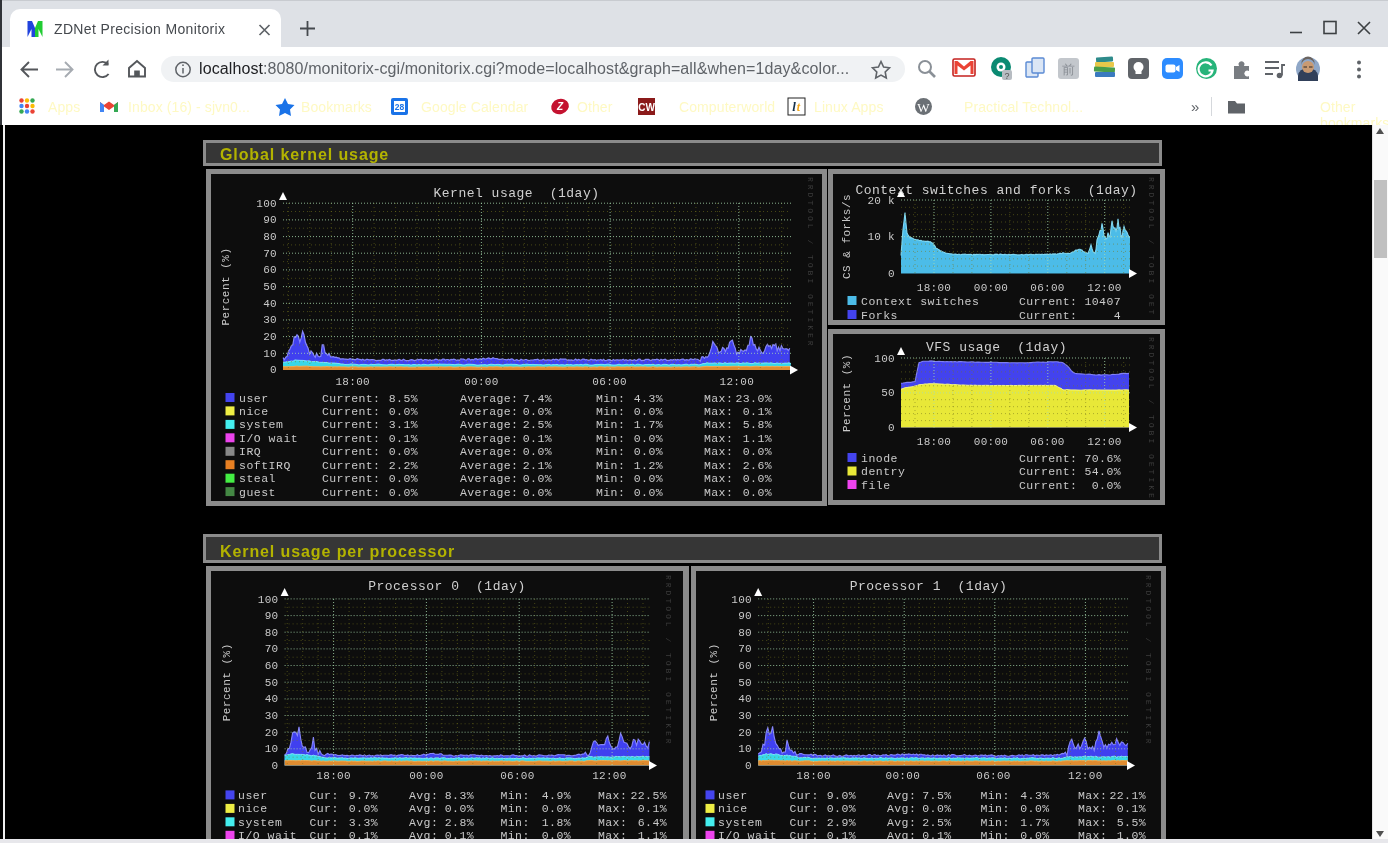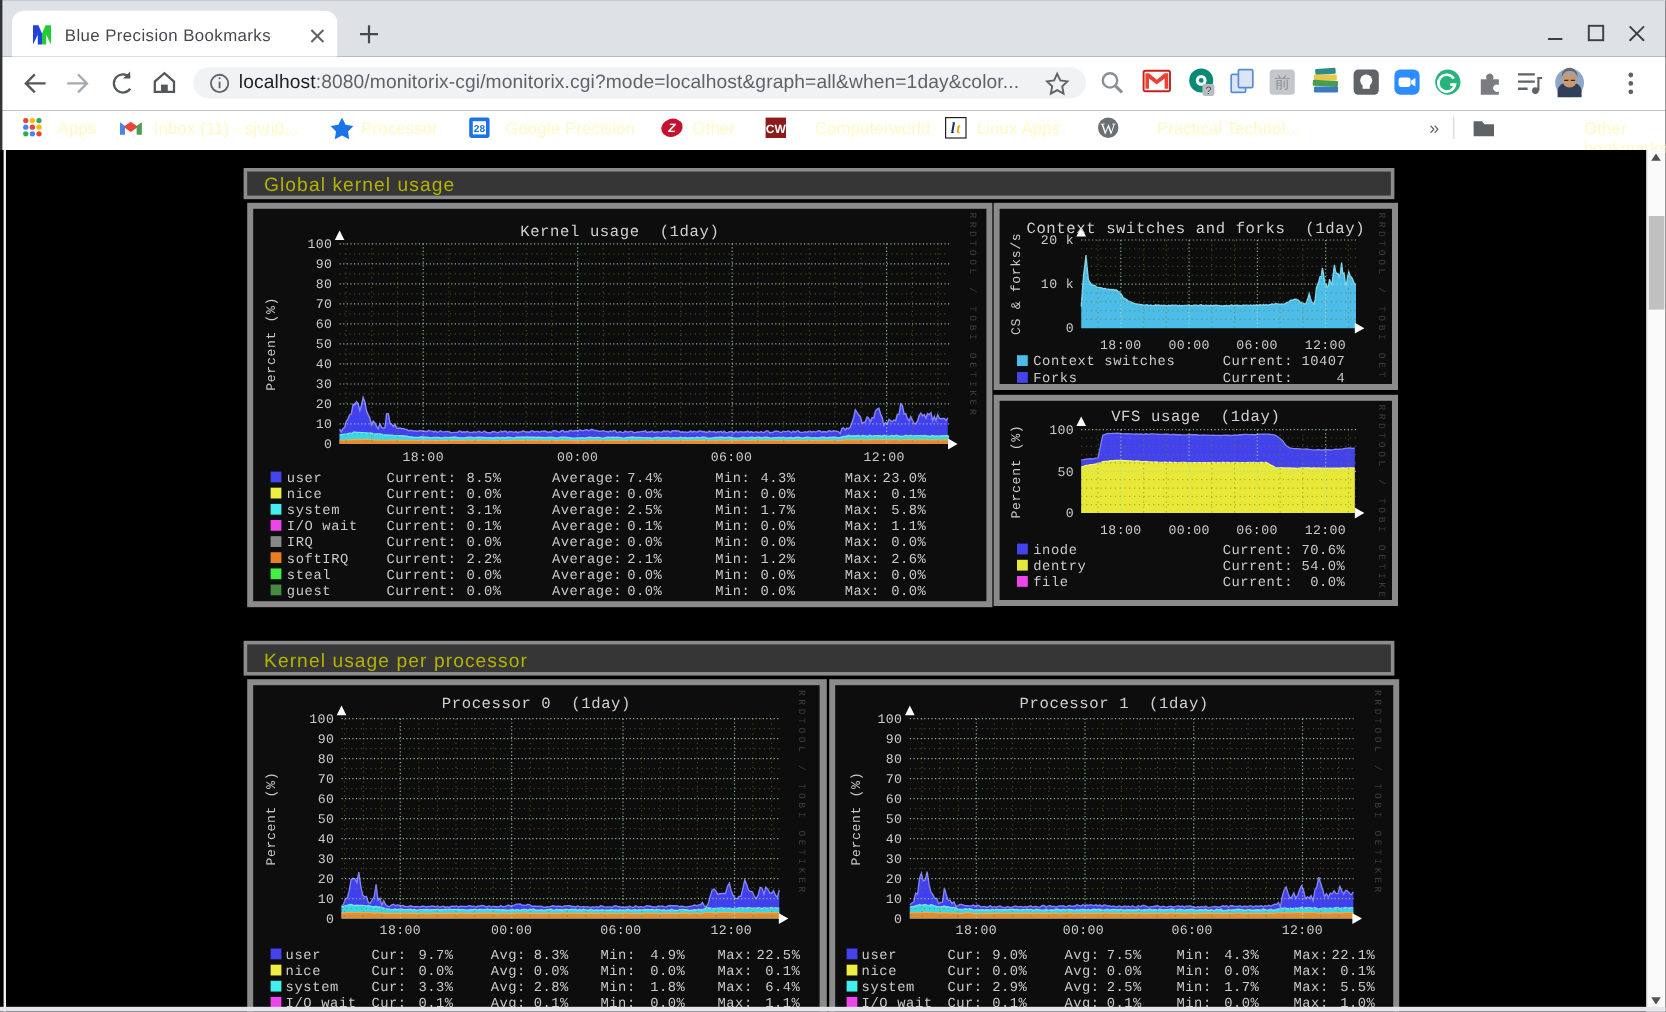--- a/index.html
+++ b/index.html
@@ -10,35 +10,35 @@
 #omni{position:absolute;left:161px;top:56px;width:744px;height:26px;background:#f0f2f4;border-radius:13px}
 #url{position:absolute;left:199px;top:60px;font-size:16px;white-space:nowrap;color:#202124;letter-spacing:0.1px}
 #url .p{color:#5f6368}
 #bookbar{position:absolute;left:0;top:92px;width:1388px;height:33px;background:#fff}
 .bk{position:absolute;top:99px;font-size:14px;color:#fef9c3;letter-spacing:0.1px}
 #content{position:absolute;left:0;top:125px;width:1388px;height:718px;background:#000}
 .gfr{position:absolute;background:#8b8b8b}
 .gblk{position:absolute;background:#0d0d0d}
 .hdr{position:absolute;background:#8b8b8b}
 .hdri{position:absolute;background:#363636}
-.hdrt{position:absolute;font-weight:normal;font-size:16px;color:#b3b300;letter-spacing:0.9px}
+.hdrt{position:absolute;font-weight:bold;font-size:16px;color:#b3b300;letter-spacing:0.9px}
 #whiteline{position:absolute;left:3px;top:125px;width:2px;height:718px;background:#f0f0f0}
 #botstrip{position:absolute;left:0;top:839px;width:1388px;height:4px;background:#e7e7eb}
 #sbar{position:absolute;left:1372px;top:125px;width:16px;height:718px;background:#fafafa;border-left:1px solid #e4e4e4}
 #sthumb{position:absolute;left:1374px;top:180px;width:13px;height:78px;background:#c0c0c0}
 .winbtn{stroke:#3c4043;stroke-width:1.6;fill:none}
 svg text{white-space:pre}
 </style></head><body>
 
 <div id="tabbar"></div>
 <div id="tab"></div>
 <div id="toolbar"></div>
 <div id="bookbar"></div>
 <div id="omni"></div>
-<div id="tabtitle">Blue Precision Bookmarks</div>
+<div id="tabtitle">ZDNet Precision Monitorix</div>
 <div id="url"><span class="h">localhost</span><span class="p">:8080/monitorix-cgi/monitorix.cgi?mode=localhost&amp;graph=all&amp;when=1day&amp;color...</span></div>
 <svg class="abs" style="left:0;top:0" width="1388" height="125" viewBox="0 0 1388 125">
 
   <rect x="0" y="0" width="2" height="125" fill="#303338"></rect>
 
   <g transform="translate(27,20)">
     <path d="M0.5 17 L0.5 1 L5 1 L8 8 L8 17 L4.5 17 L4.5 9 Z" fill="#2143dd"></path>
     <path d="M15.5 17 L15.5 1 L11 1 L8 8 L8 17 L11.5 17 L11.5 9 Z" fill="#21cc33"></path>
   </g>
 
@@ -202,23 +202,23 @@
     <circle cx="8.5" cy="8.5" r="8.5" fill="#6b7075"></circle>
     <text x="8.5" y="13.5" font-size="13" fill="#fff" text-anchor="middle" font-family="Liberation Serif">W</text>
   </g>
 
   <text x="1191" y="112" font-size="15" fill="#5f6368" font-family="Liberation Sans">»</text>
   <rect x="1211" y="97" width="1" height="19" fill="#d5d8dc"></rect>
 
   <path d="M1228 101 L1235 101 L1237 103.5 L1245 103.5 L1245 113.5 L1228 113.5 Z" fill="#5f6368"></path>
 </svg>
 <div class="bk" style="left:48px">Apps</div>
-<div class="bk" style="left:128px">Inbox (11) - sjvn0...</div>
-<div class="bk" style="left:301px">Processor</div>
-<div class="bk" style="left:421px">Google Precision</div>
+<div class="bk" style="left:128px">Inbox (16) - sjvn0...</div>
+<div class="bk" style="left:301px">Bookmarks</div>
+<div class="bk" style="left:421px">Google Calendar</div>
 <div class="bk" style="left:577px">Other</div>
 <div class="bk" style="left:679px">Computerworld</div>
 <div class="bk" style="left:814px">Linux Apps</div>
 <div class="bk" style="left:964px">Practical Technol...</div>
 <div class="bk" style="left:1320px">Other bookmarks</div>
 
 <div id="content"></div>
 <div id="whiteline"></div>
 
 <div class="hdr" style="left:203px;top:140px;width:959px;height:26px"></div>

